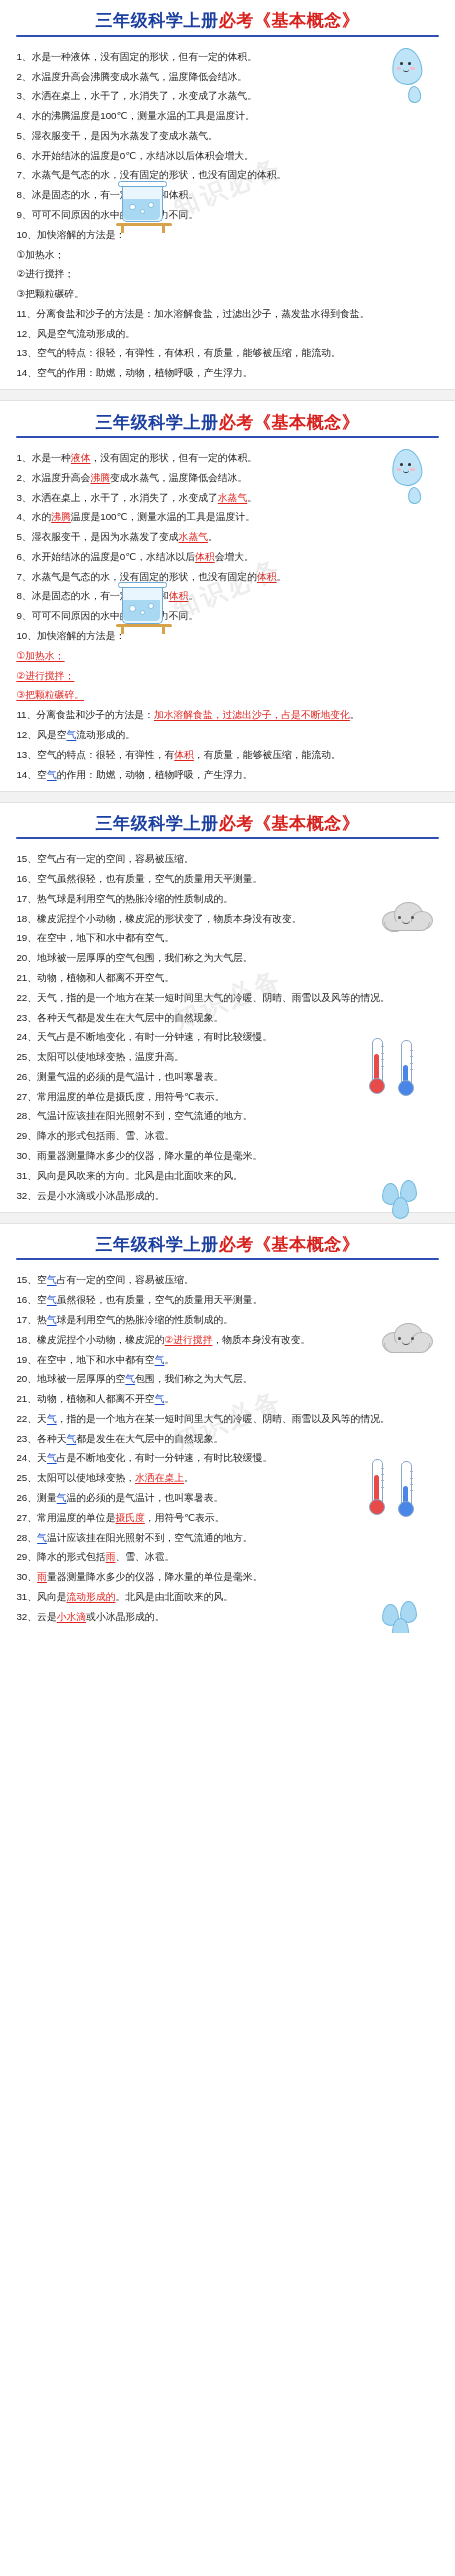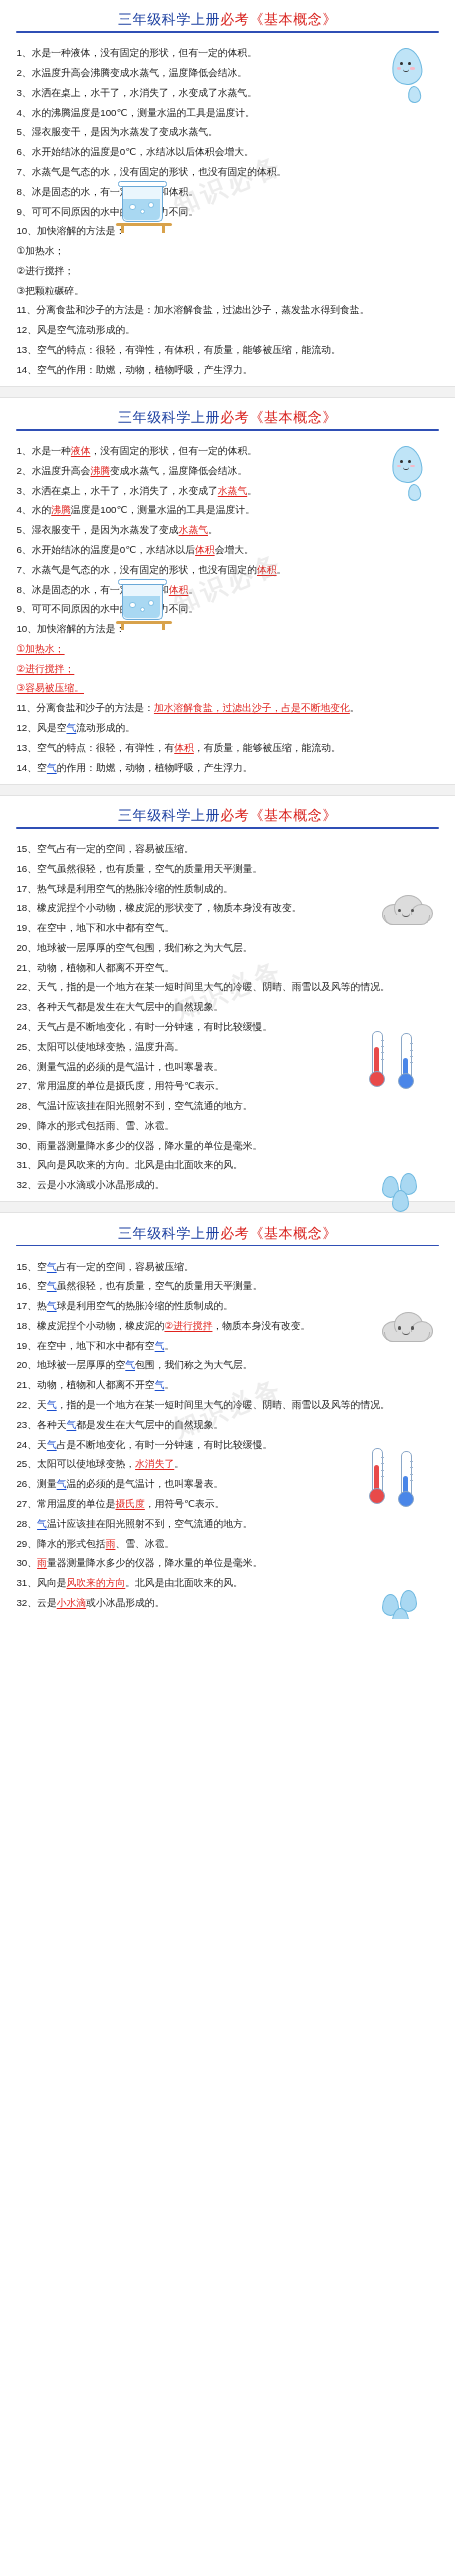--- a/index.html
+++ b/index.html
@@ -24,22 +24,22 @@
   }
   
   .hdr{
     position:relative;
     text-align:center;
     padding-bottom:6.3px;
     margin-bottom:3.8px;
   }
   .hdr .title{
     display:inline-block;
-    font-size:14px;
-    font-weight:normal;
+    font-size:17px;
+    font-weight:bold;
     letter-spacing:0.6px;
     line-height:1.15;
     white-space:nowrap;
   }
   .hdr .t-blue{color:#1b3fa0;}
   .hdr .t-red{color:#d8201c;}
   .hdr-rule{
     height:1.9px;
     background:#2f4fb5;
     width:100%;
@@ -259,21 +259,21 @@
     <li class="hl-a">3、水洒在桌上，水干了，水消失了，水变成了<span class="u-red">水蒸气</span>。</li>
     <li class="hl-a">4、水的<span class="u-red">沸腾</span>温度是100℃，测量水温的工具是温度计。</li>
     <li class="hl-a">5、湿衣服变干，是因为水蒸发了变成<span class="u-red">水蒸气</span>。</li>
     <li class="hl-a">6、水开始结冰的温度是0℃，水结冰以后<span class="u-red">体积</span>会增大。</li>
     <li class="hl-a">7、水蒸气是气态的水，没有固定的形状，也没有固定的<span class="u-red">体积</span>。</li>
     <li class="hl-a">8、冰是固态的水，有一定的形状和<span class="u-red">体积</span>。</li>
     <li class="hl-a">9、可可不同原因的水中的溶解能力不同。</li>
     <li class="hl-a">10、加快溶解的方法是：</li>
     <li class="sub u-red">①<span class="u-red">加热水；</span></li>
     <li class="sub u-red">②<span class="u-red">进行搅拌；</span></li>
-    <li class="sub u-red">③<span class="u-red">容易被压缩。</span></li>
+    <li class="sub u-red">③<span class="u-red">把颗粒碾碎。</span></li>
     <li class="hl-a">11、分离食盐和沙子的方法是：<span class="u-red">加水溶解食盐，过滤出沙子，占是不断地变化</span>。</li>
     <li class="hl-a">12、风是空<span class="u-blue">气</span>流动形成的。</li>
     <li class="hl-a">13、空气的特点：很轻，有弹性，有<span class="u-red">体积</span>，有质量，能够被压缩，能流动。</li>
     <li class="hl-a">14、空<span class="u-blue">气</span>的作用：助燃，动物，植物呼吸，产生浮力。</li>
   </ol>
 </div>
 
 <div class="divider"></div>
 
 <div class="page">
@@ -406,23 +406,23 @@
     <li>15、空<span class="u-blue">气</span>占有一定的空间，容易被压缩。</li>
     <li>16、空<span class="u-blue">气</span>虽然很轻，也有质量，空气的质量用天平测量。</li>
     <li>17、热<span class="u-blue">气</span>球是利用空气的热胀冷缩的性质制成的。</li>
     <li>18、橡皮泥捏个小动物，橡皮泥的<span class="u-red">②进行搅拌</span>，物质本身没有改变。</li>
     <li>19、在空中，地下和水中都有空<span class="u-blue">气</span>。</li>
     <li>20、地球被一层厚厚的空<span class="u-blue">气</span>包围，我们称之为大气层。</li>
     <li>21、动物，植物和人都离不开空<span class="u-blue">气</span>。</li>
     <li>22、天<span class="u-blue">气</span>，指的是一个地方在某一短时间里大气的冷暖、阴晴、雨雪以及风等的情况。</li>
     <li>23、各种天<span class="u-blue">气</span>都是发生在大气层中的自然现象。</li>
     <li>24、天<span class="u-blue">气</span>占是不断地变化，有时一分钟速，有时比较缓慢。</li>
-    <li>25、太阳可以使地球变热，<span class="u-red">水消失了</span>。</li>
+    <li>25、太阳可以使地球变热，<span class="u-red">水洒在桌上</span>。</li>
     <li>26、测量<span class="u-blue">气</span>温的必须的是气温计，也叫寒暑表。</li>
     <li>27、常用温度的单位是<span class="u-red">摄氏度</span>，用符号℃表示。</li>
     <li>28、<span class="u-blue">气</span>温计应该挂在阳光照射不到，空气流通的地方。</li>
     <li>29、降水的形式包括<span class="u-red">雨</span>、雪、冰雹。</li>
     <li>30、<span class="u-red">雨</span>量器测量降水多少的仪器，降水量的单位是毫米。</li>
-    <li>31、风向是<span class="u-red">风吹来的方向</span>。北风是由北面吹来的风。</li>
+    <li>31、风向是<span class="u-red">流动形成的</span>。北风是由北面吹来的风。</li>
     <li>32、云是<span class="u-red">小水滴</span>或小冰晶形成的。</li>
   </ol>
 </div>
 
 
 </body></html>

